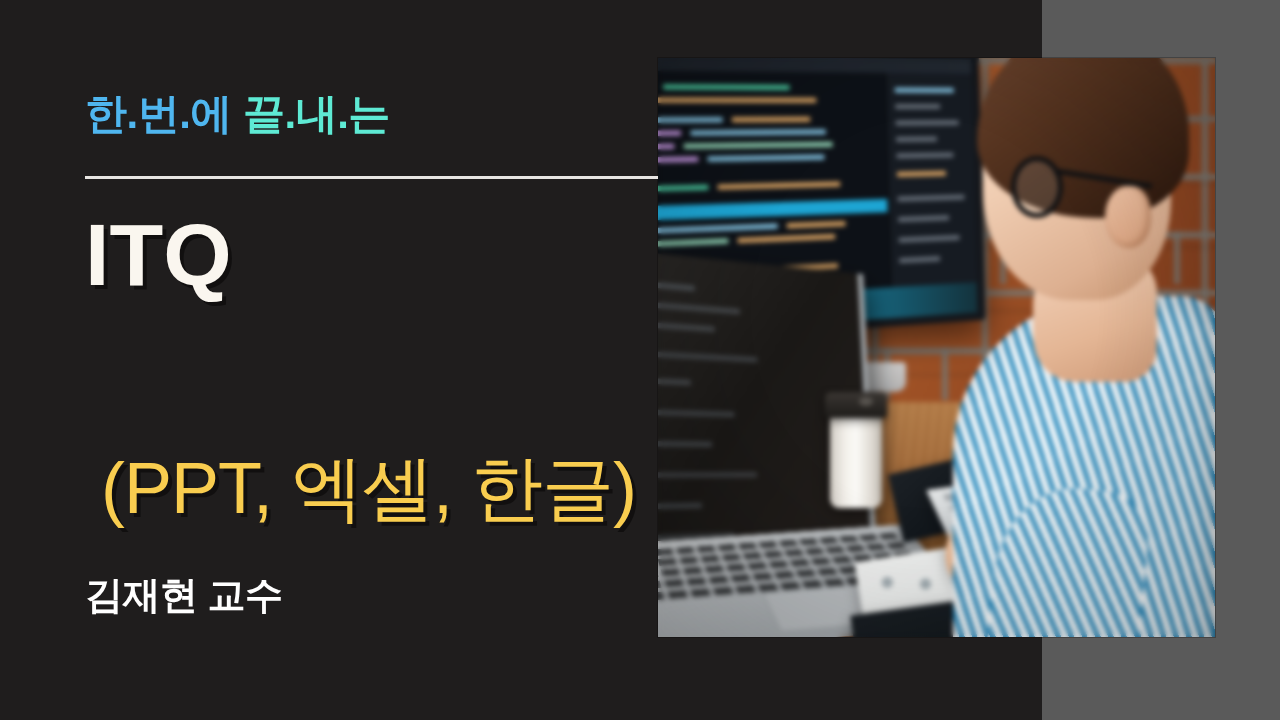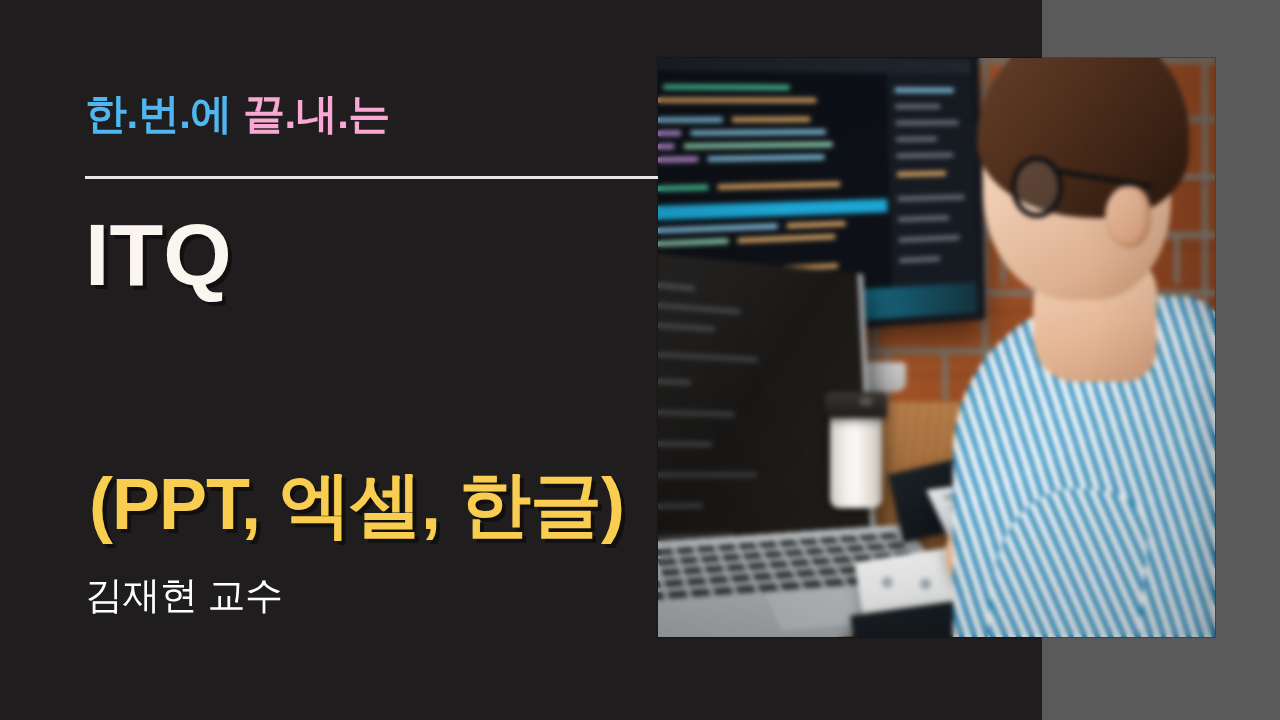--- a/index.html
+++ b/index.html
@@ -42,21 +42,21 @@
   .eyebrow {
     position:absolute;
     left:0; top:93px;
     font-size:42px;
     font-weight:700;
     letter-spacing:-0.5px;
     line-height:1;
     white-space:nowrap;
   }
   .eyebrow .seg-blue { color:#4fb6ef; }
-  .eyebrow .seg-gold { color:#f9a8d4; }
+  .eyebrow .seg-gold { color:#5eead4; }
 
   .rule {
     position:absolute;
     left:0; top:176px;
     width:573px; height:3px;
     background:#e7e5e2;
   }
 
   .title-main {
     position:absolute;
@@ -77,36 +77,35 @@
     font-weight:700;
     line-height:1;
     color:#f9cd4f;
     letter-spacing:0px;
     text-shadow:4px 4px 0 rgba(0,0,0,0.45);
     white-space:nowrap;
   }
 
   .title-sub2 {
     position:absolute;
-    left:4px; top:452px;
+    left:16px; top:452px;
     font-size:72px;
-    font-weight:700;
+    font-weight:400;
     line-height:1;
     color:#f9cd4f;
     letter-spacing:-1px;
     text-shadow:4px 4px 0 rgba(0,0,0,0.45);
     white-space:nowrap;
-    margin-top:16px;
   }
 
   .presenter {
     position:absolute;
     left:0; top:576px;
     font-size:38px;
-    font-weight:400;
+    font-weight:700;
     line-height:1;
     color:#ffffff;
     letter-spacing:-0.5px;
     white-space:nowrap;
   }
 
   
   .photo {
     position:absolute;
     left:658px; top:58px;

